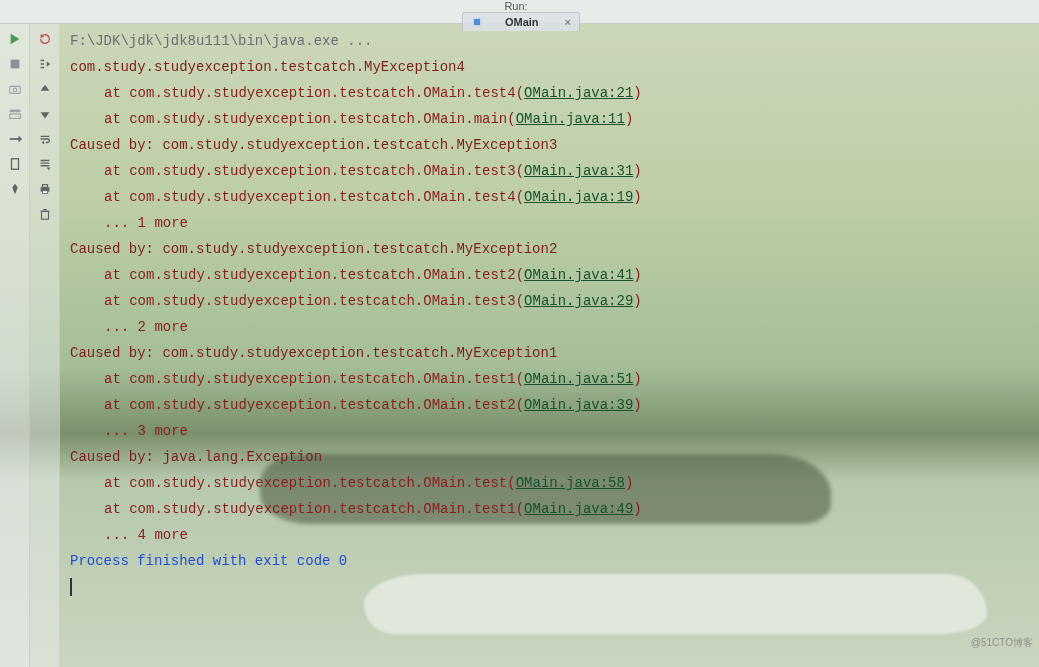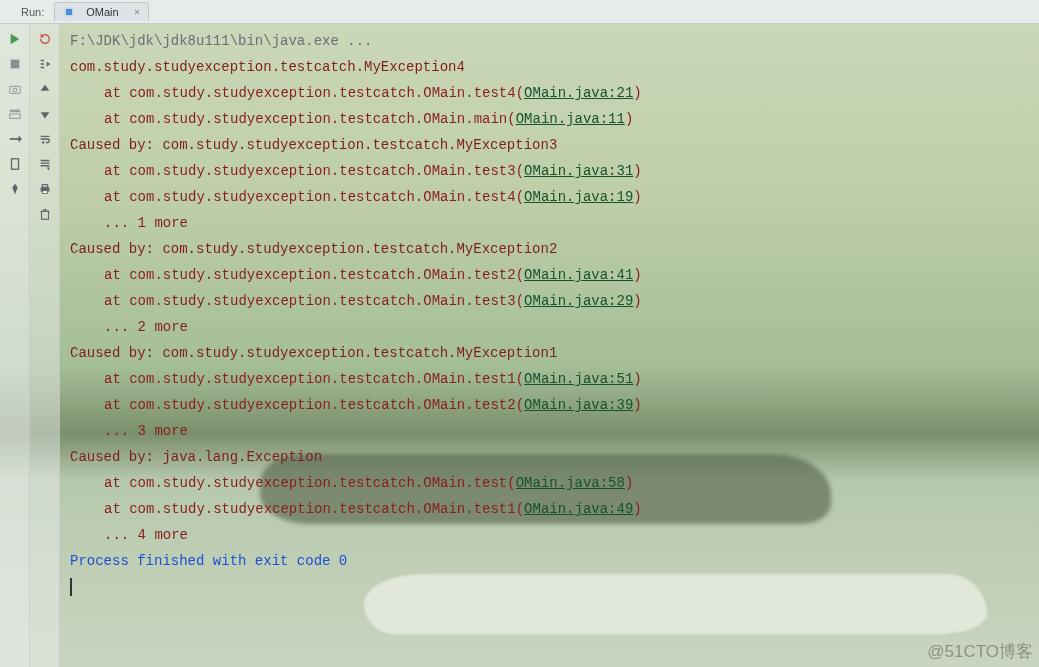--- a/index.html
+++ b/index.html
@@ -40,32 +40,34 @@
     border-radius: 60px 40px 50px 30px / 30px 40px 20px 30px;
     filter: blur(1px);
   }
 
   .topbar {
     position: relative; z-index: 2;
     height: 24px;
     background: rgba(238,240,242,0.82);
     border-bottom: 1px solid rgba(180,180,180,0.6);
     display: flex; align-items: center;
-    padding-left: 21px;
+    padding-left: 3px;
+    flex-direction: column;
   }
   .run-label { color: #555; font-size: 11px; margin-right: 10px; }
   .tab {
-    display: flex; align-items: center; gap: 11px;
+    display: flex; align-items: center; gap: 22px;
     padding: 3px 8px;
     background: rgba(220,226,230,0.85);
     border: 1px solid rgba(170,175,180,0.6);
     border-bottom: none;
     border-radius: 3px 3px 0 0;
     font-size: 11px;
     color: #333;
+    font-weight: bold;
   }
   .tab-icon { width: 12px; height: 12px; }
   .tab-close { color:#888; margin-left:4px; }
 
   .main {
     position: relative; z-index: 2;
     display: flex;
     height: calc(100% - 24px);
   }
   .gutter {
@@ -111,22 +113,22 @@
   .link { color: #14532d; text-decoration: underline; }
   .more { color: #8a1d1d; font-family: Liberation Mono, monospace; }
   .exit { color: #1d4ed8; }
   .indent1 { padding-left: 34px; }
   .cursor {
     display:inline-block; width:1.5px; height:18px;
     background:#333; vertical-align:middle;
     margin-left:0;
   }
   .watermark {
-    position:absolute; bottom:4px; right:6px;
-    font-size:17px; color:rgba(90,90,90,0.55);
+    position:absolute; bottom:17px; right:6px;
+    font-size:10px; color:rgba(90,90,90,0.55);
     z-index:3;
   }
 </style>
 </head>
 <body>
 
 <div class="bg"></div>
 
 <div class="topbar">
   <span class="run-label">Run:</span>

